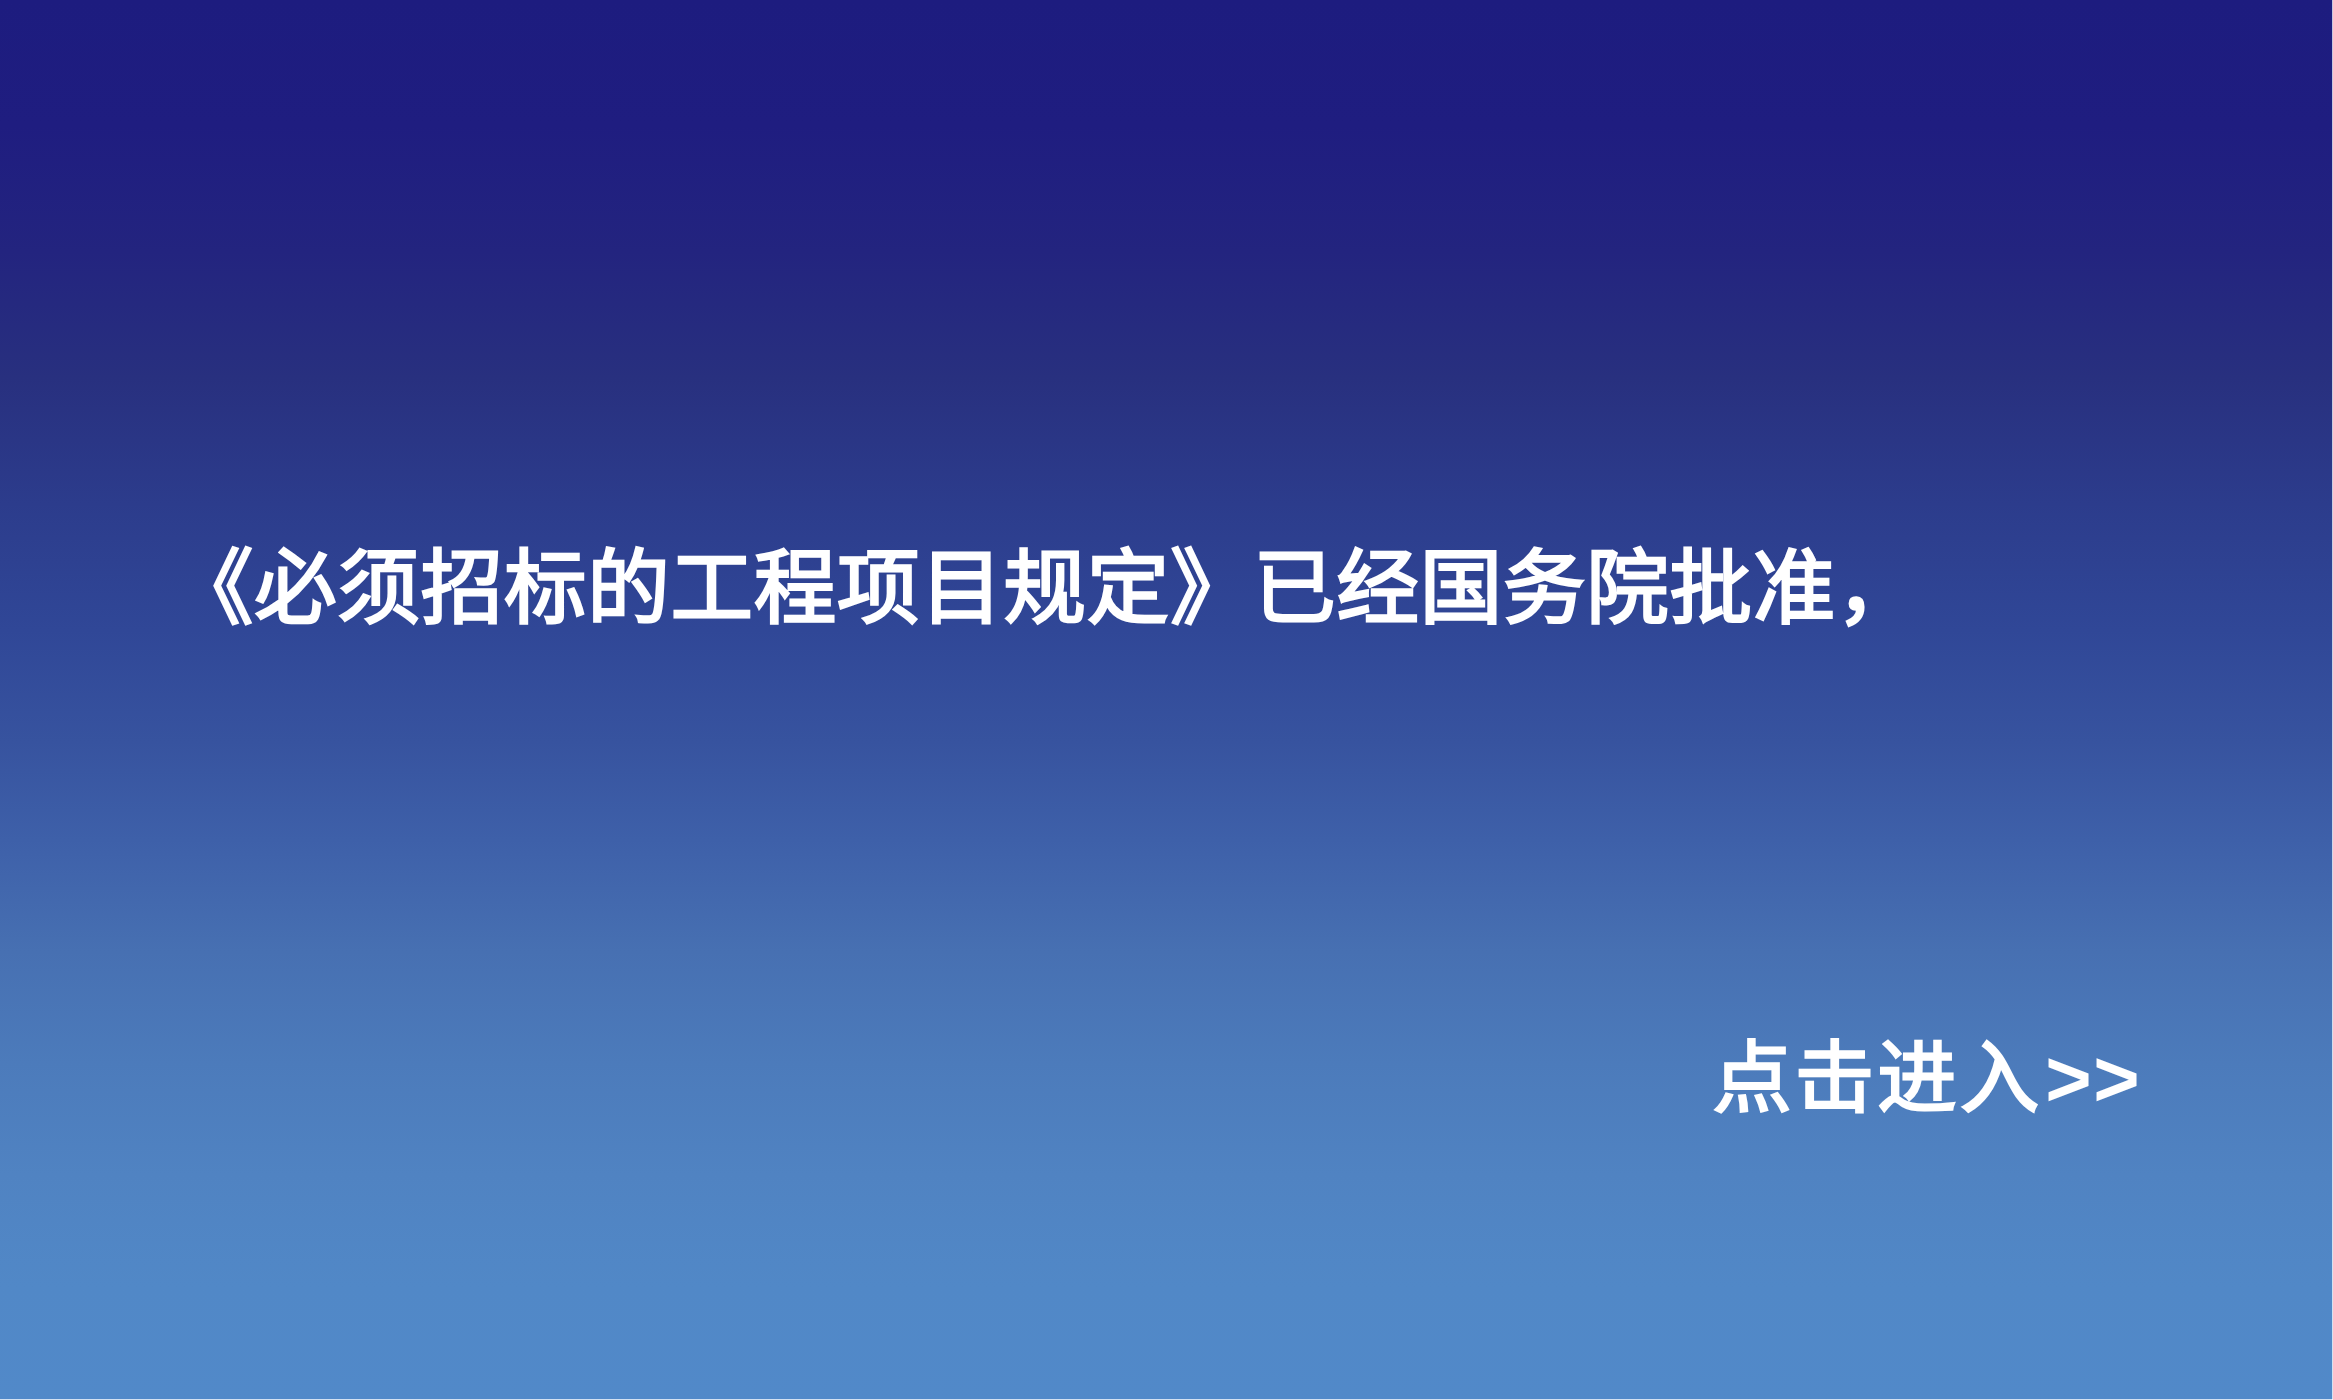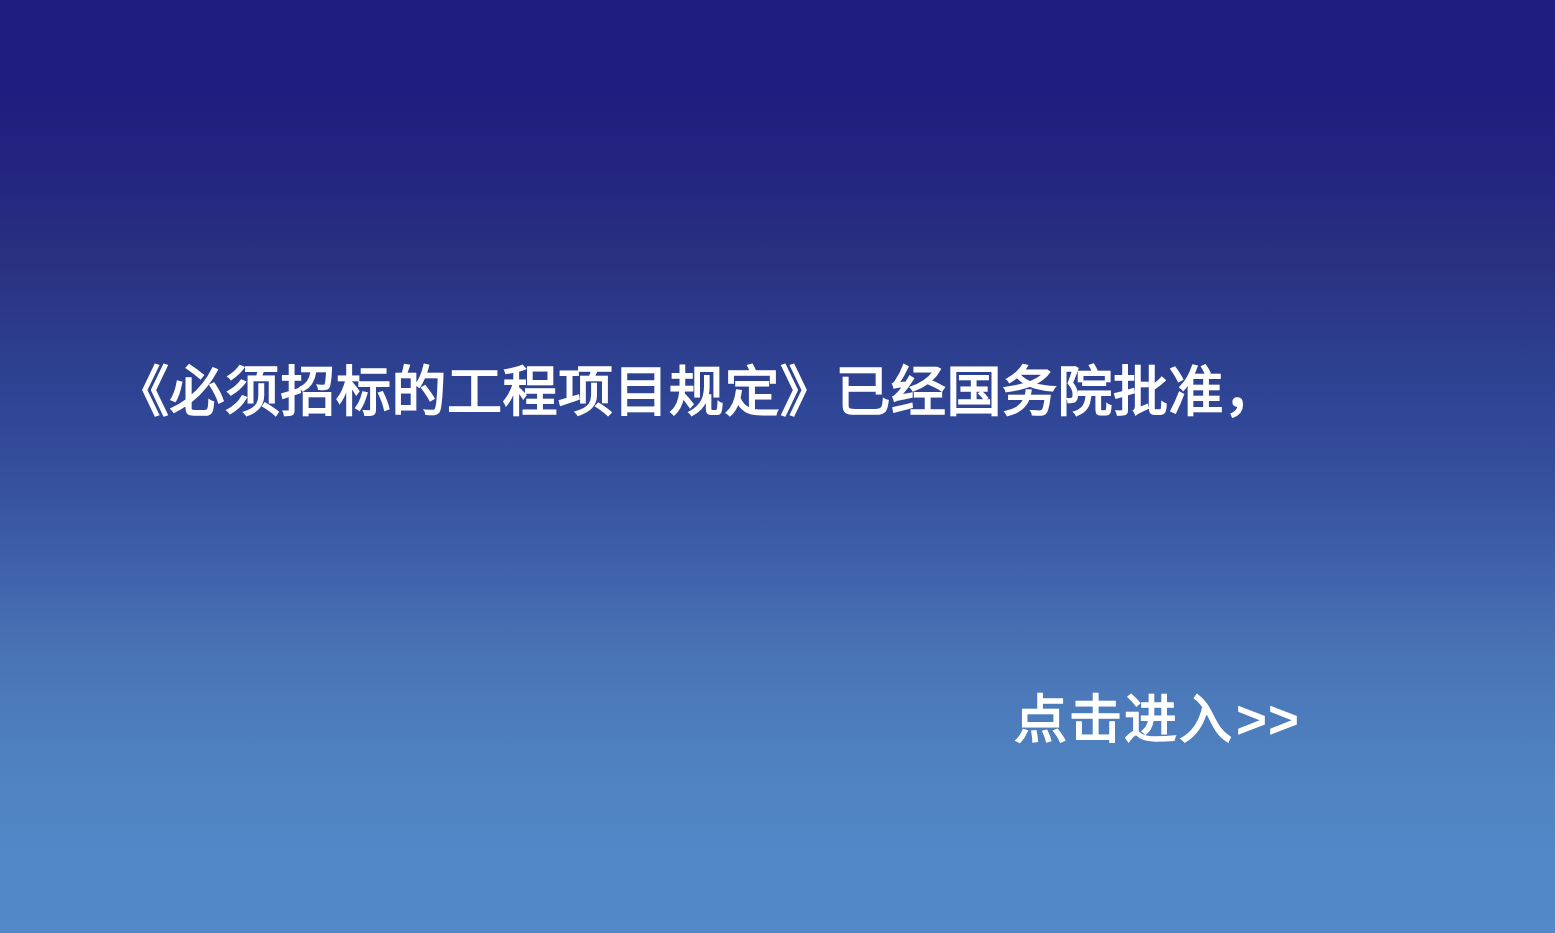--- a/index.html
+++ b/index.html
@@ -56,21 +56,21 @@
 
   .headline-line.line-2 {
     padding-left: 96px;
   }
 
   .cta-row {
     position: absolute;
     left: 0;
     top: 686px;
     width: 1555px;
-    text-align: left;
+    text-align: center;
   }
 
   .cta-link {
     display: inline-block;
     margin-left: 1014px;
     color: #ffffff;
     font-weight: 700;
     font-size: 53px;
     line-height: 68px;
     letter-spacing: 2px;

